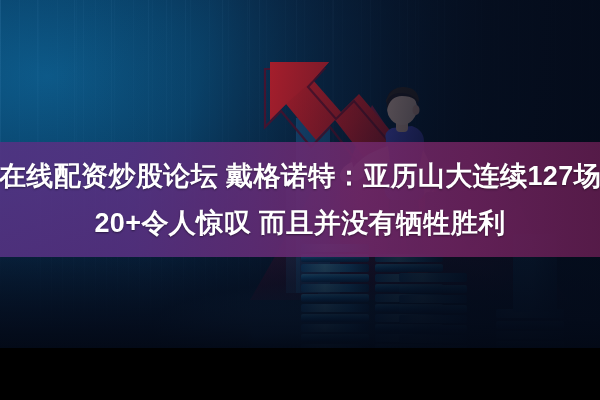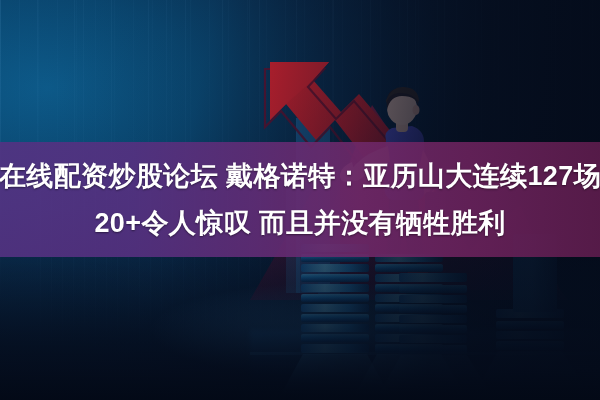--- a/index.html
+++ b/index.html
@@ -1,20 +1,20 @@
 <!DOCTYPE html>
 <html><head>
 <meta charset="utf-8">
 <style>
   html,body{margin:0;padding:0;background:#000;}
   body{width:600px;height:400px;overflow:hidden;font-family:"Liberation Sans","DejaVu Sans",sans-serif;}
 
   #banner{
     position:relative;
-    width:600px;height:400px;
+    width:600px;height:348px;
     overflow:hidden;
     background:#07152c;
   }
 
   
   .bg-base{
     position:absolute;inset:0;
     background:
       radial-gradient(ellipse 520px 330px at 8% 22%, #0d5c8c 0%, #0a4872 28%, #0a2e50 55%, #071b34 78%, #061224 100%);
   }

